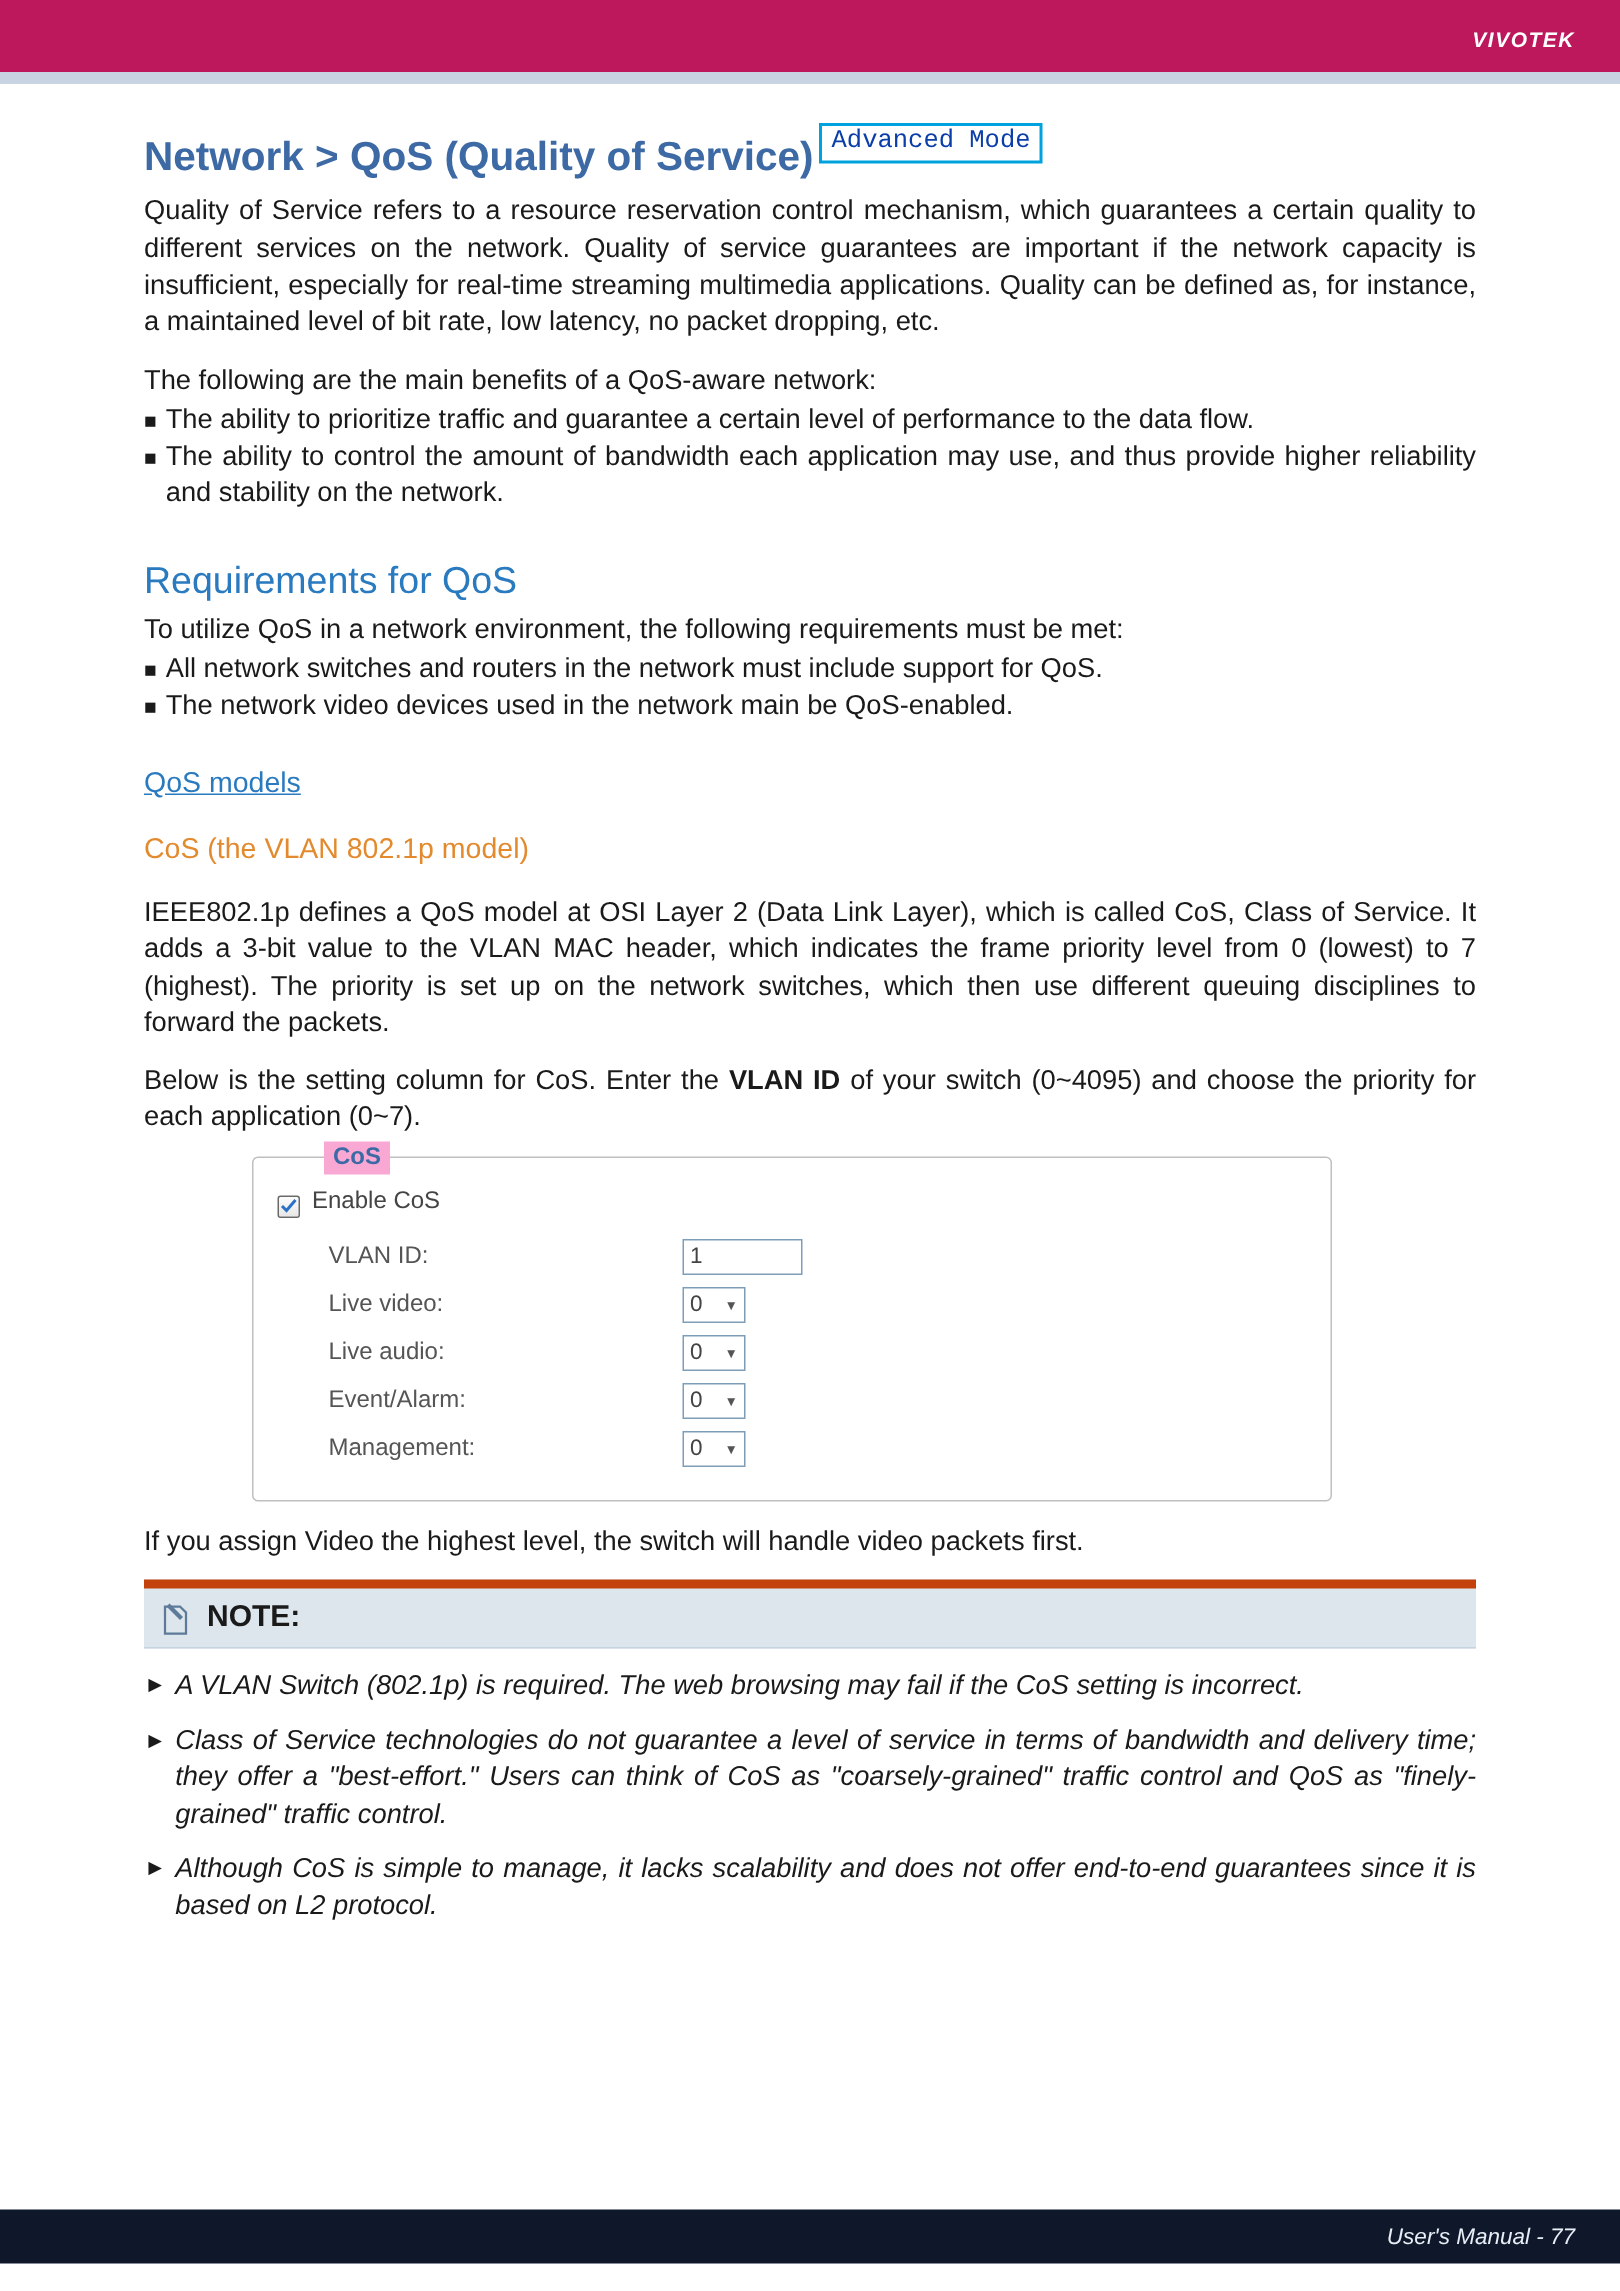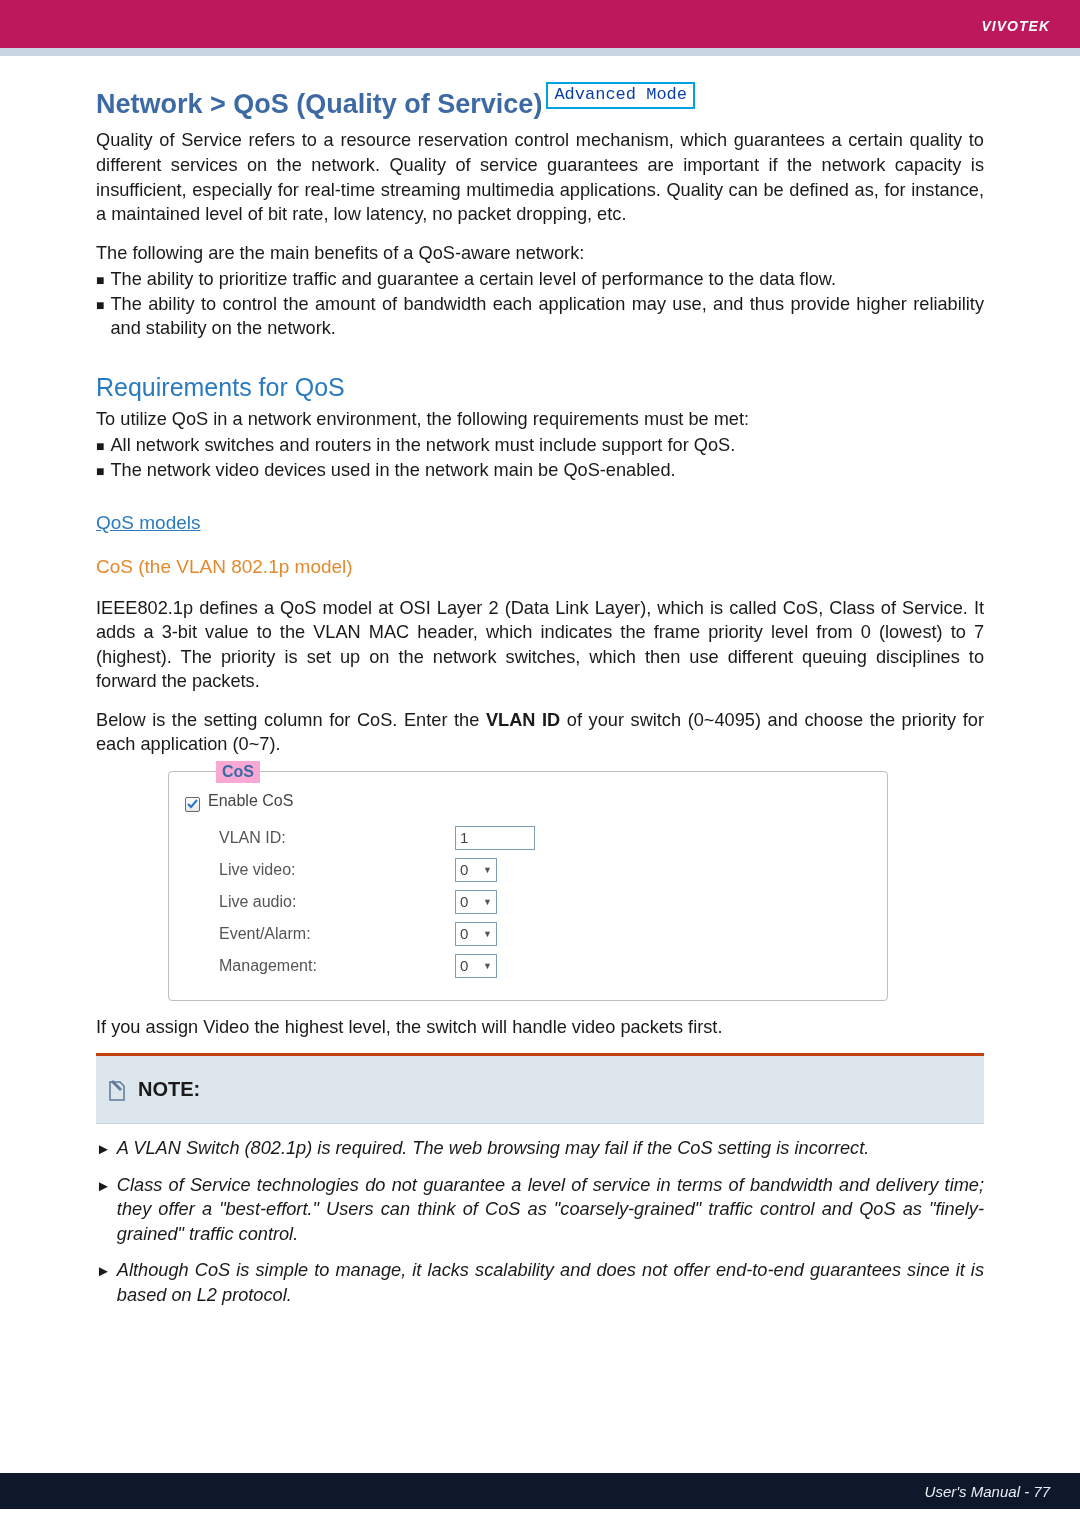--- a/index.html
+++ b/index.html
@@ -152,25 +152,25 @@
     align-items: center;
     justify-content: space-between;
     padding: 0 4px;
     font-size: 15px;
     background:#fff;
   }
   .sel-caret { font-size: 9px; color:#555; }
   .note-bar {
     margin-top: 14px;
     background: #dde5ed;
-    padding: 20px 10px;
+    padding: 6px 10px;
     display: flex;
     align-items: center;
     gap: 10px;
-    border-top: 3px solid #c2410c;
+    border-top: 6px solid #c2410c;
     border-bottom: 1px solid #c6d3e1;
   }
   .note-icon {
     width: 22px; height: 26px;
     display:inline-flex; align-items:center; justify-content:center;
   }
   .note-title { font-weight: bold; font-size: 20px; }
   .note-item {
     display: flex;
     align-items: flex-start;

